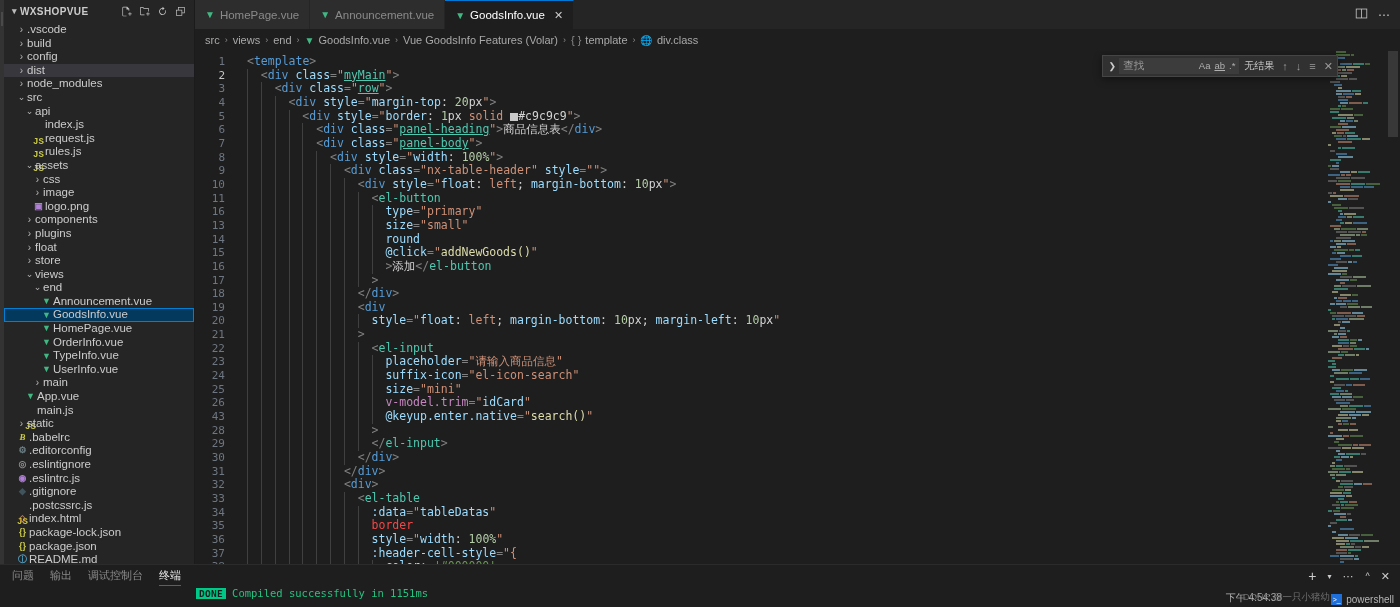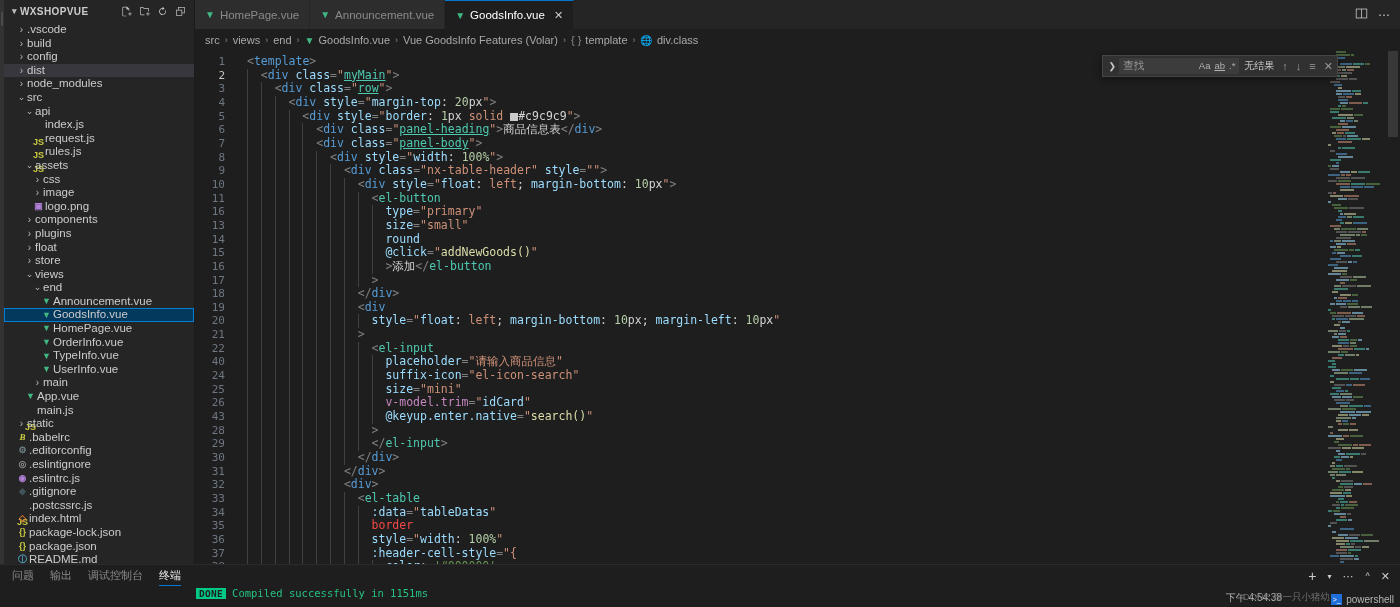--- a/index.html
+++ b/index.html
@@ -44,21 +44,21 @@
   }
   .row.selected { background: #37373d; }
   .row.focused { background: #04395e; outline: 1px solid #007fd4; outline-offset: -1px; }
   .row .twisty {
     width: 11px; flex: none; text-align: center;
     font-size: 9px; color: #cccccc; opacity: .85;
   }
   .row .ficon { width: 13px; flex: none; text-align: center; font-size: 9px; font-weight: bold; }
   .row .lbl { overflow: hidden; text-overflow: ellipsis; }
 
-  .js-ico { color: #cbcb41; font-family: Liberation Sans, sans-serif; font-size: 8px; margin-top: 35px; }
+  .js-ico { color: #cbcb41; font-family: Liberation Mono, monospace; font-size: 8px; margin-top: 35px; }
   .vue-ico { color: #41b883; font-size: 10px; line-height: 1; }
   .png-ico { color: #b180d7; font-size: 10px; }
   .bab-ico { color: #cbcb41; font-size: 10px; font-style: italic; font-family: "Liberation Serif", serif; }
   .cfg-ico { color: #6d8086; font-size: 10px; }
   .eslint-ico { color: #8f8f8f; font-size: 9px; }
   .eslintrc-ico { color: #b180d7; font-size: 10px; }
   .git-ico { color: #41535b; font-size: 9px; }
   .html-ico { color: #e37933; font-size: 10px; }
   .json-ico { color: #cbcb41; font-size: 9px; }
   .md-ico { color: #519aba; font-size: 10px; }
@@ -450,21 +450,21 @@
             <div>13</div>
             <div>14</div>
             <div>15</div>
             <div>16</div>
             <div>17</div>
             <div>18</div>
             <div>19</div>
             <div>20</div>
             <div>21</div>
             <div>22</div>
-            <div>40</div>
+            <div>23</div>
             <div>24</div>
             <div>25</div>
             <div>26</div>
             <div>43</div>
             <div>28</div>
             <div>29</div>
             <div>30</div>
             <div>31</div>
             <div>32</div>
             <div>33</div>

